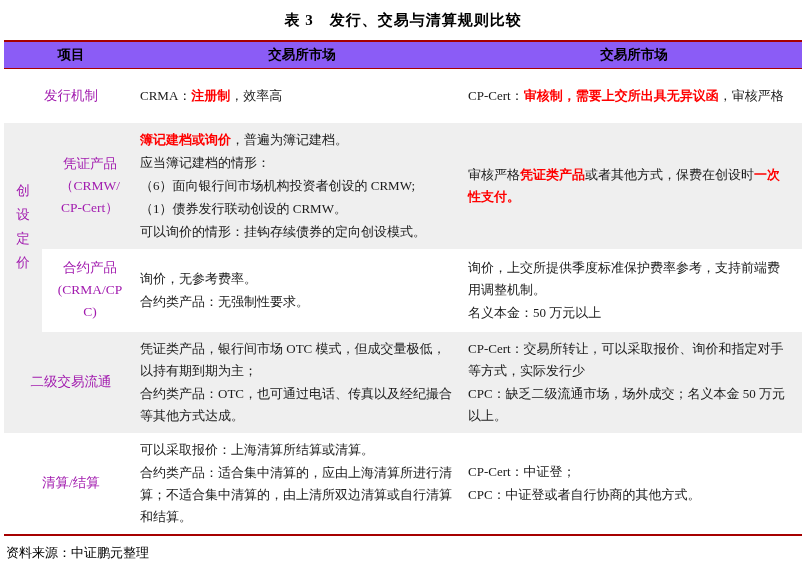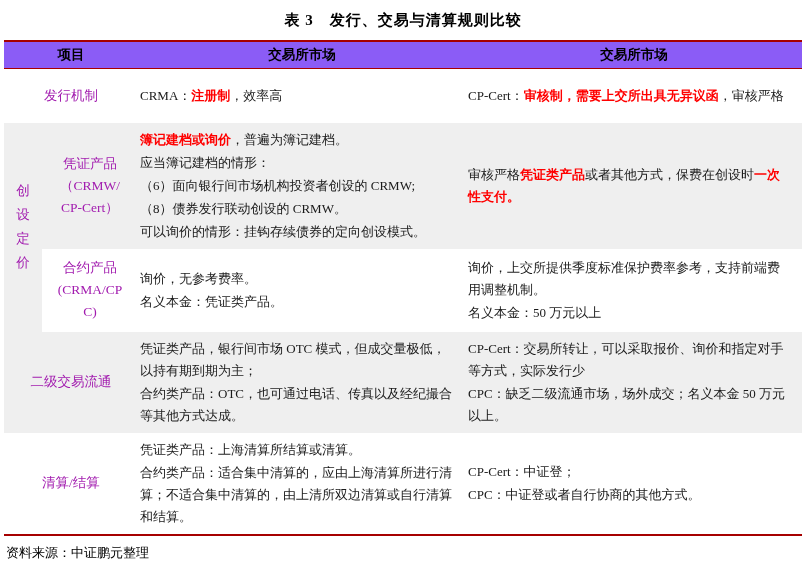--- a/index.html
+++ b/index.html
@@ -88,35 +88,35 @@
 设
 定
 价</td>
         <td class="sublabel" data-name="row-label-certificate-product">凭证产品
 （CRMW/
 CP-Cert）</td>
         <td class="content" data-name="cell-certificate-interbank">
             <p><span class="red">簿记建档或询价</span><span>，普遍为簿记建档。</span></p>
             <p><span>应当簿记建档的情形：</span></p>
             <p><span>（6）面向银行间市场机构投资者创设的 CRMW;</span></p>
-            <p><span>（8）债券发行联动创设的 CRMW。</span></p>
+            <p><span>（1）债券发行联动创设的 CRMW。</span></p>
             <p><span>可以询价的情形：挂钩存续债券的定向创设模式。</span></p>
           </td>
         <td class="content" data-name="cell-certificate-exchange">
             <p><span>审核严格</span><span class="red">凭证类产品</span><span>或者其他方式，保费在创设时</span><span class="red">一次性支付。</span></p>
           </td>
       </tr>
 
       <tr class="white" data-name="row-contract-pricing">
         <td class="sublabel" data-name="row-label-contract-product">合约产品
 (CRMA/CP
 C)</td>
         <td class="content" data-name="cell-contract-interbank">
             <p><span>询价，无参考费率。</span></p>
-            <p><span>名义本金：凭证类产品。</span></p>
+            <p><span>合约类产品：无强制性要求。</span></p>
           </td>
         <td class="content" data-name="cell-contract-exchange">
             <p><span>询价，上交所提供季度标准保护费率参考，支持前端费用调整机制。</span></p>
             <p><span>名义本金：50 万元以上</span></p>
           </td>
       </tr>
 
       <tr class="gray" data-name="row-secondary-trading">
         <td colspan="2" class="label" data-name="row-label-secondary-trading">二级交易流通</td>
         <td class="content" data-name="cell-secondary-interbank">
@@ -125,21 +125,21 @@
           </td>
         <td class="content" data-name="cell-secondary-exchange">
             <p><span>CP-Cert：交易所转让，可以采取报价、询价和指定对手等方式，实际发行少</span></p>
             <p><span>CPC：缺乏二级流通市场，场外成交；名义本金 50 万元以上。</span></p>
           </td>
       </tr>
 
       <tr class="white" data-name="row-clearing">
         <td colspan="2" class="label" data-name="row-label-clearing-settlement">清算/结算</td>
         <td class="content" data-name="cell-clearing-interbank">
-            <p><span>凭证类产品：上海清算所结算或清算。</span></p>
+            <p><span>可以采取报价：上海清算所结算或清算。</span></p>
             <p><span>合约类产品：适合集中清算的，应由上海清算所进行清算；不适合集中清算的，由上清所双边清算或自行清算和结算。</span></p>
           </td>
         <td class="content" data-name="cell-clearing-exchange">
             <p><span>CP-Cert：中证登；</span></p>
             <p><span>CPC：中证登或者自行协商的其他方式。</span></p>
           </td>
       </tr>
     </tbody>
   </table>
 

